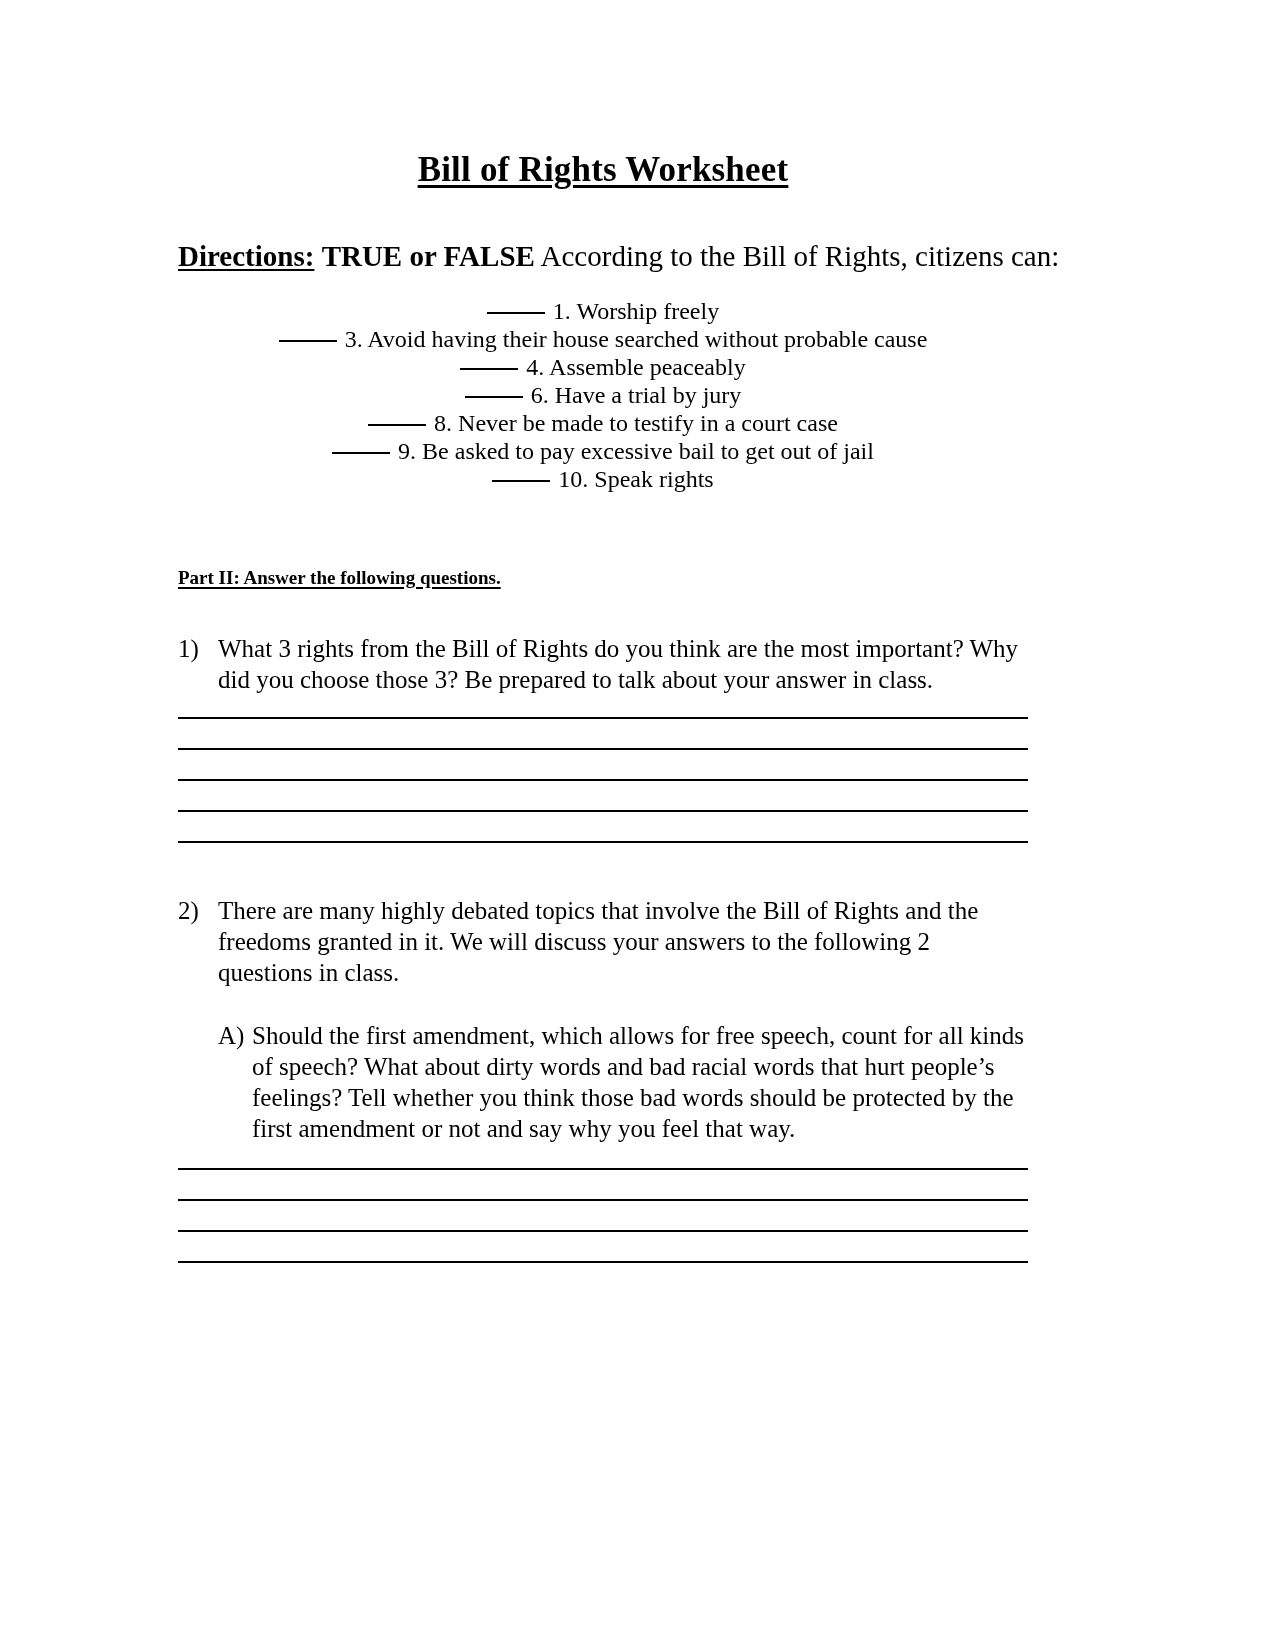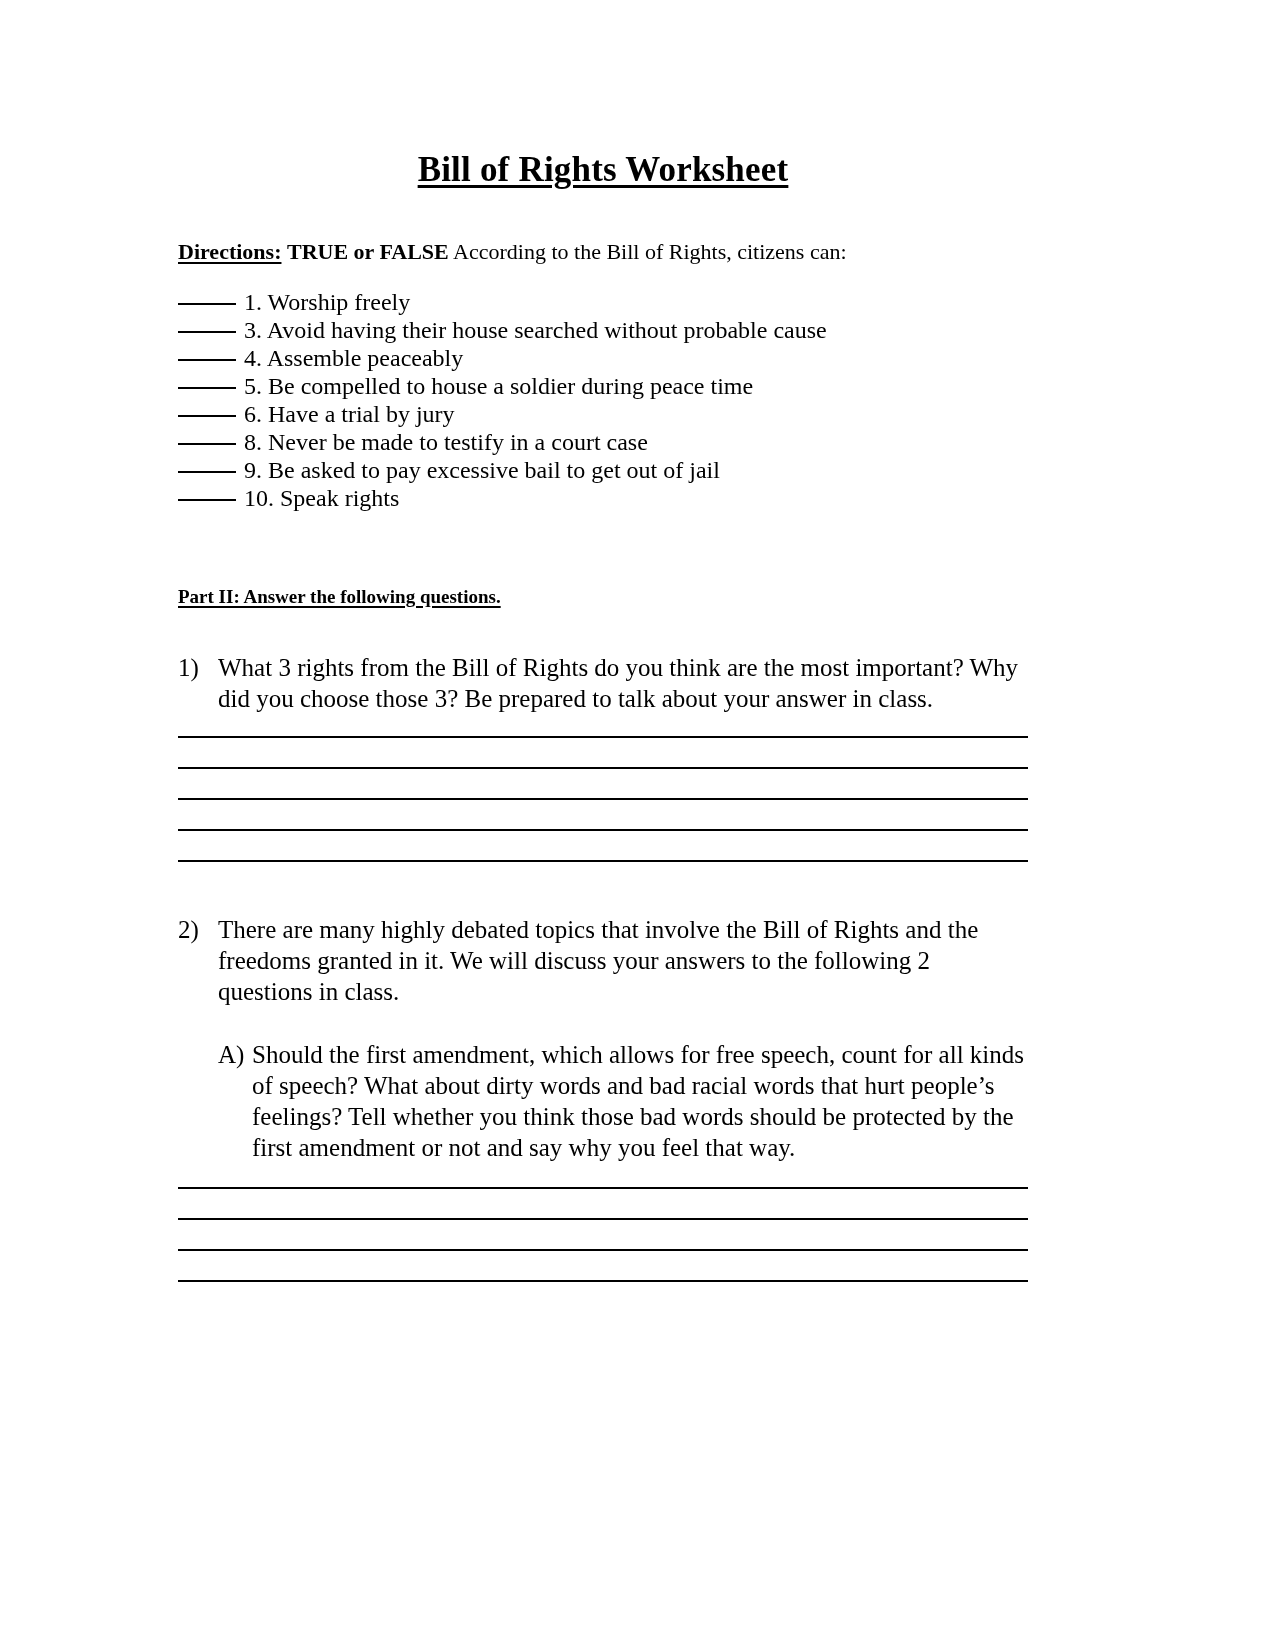--- a/index.html
+++ b/index.html
@@ -40,39 +40,40 @@
   }
   .doc-title .u {
     text-decoration: underline;
     text-underline-offset: 4px;
     text-decoration-thickness: 3px;
   }
 
   
   .directions {
     margin-top: 48px;
-    font-size: 22px;
+    font-size: 29px;
     line-height: 1.25;
     white-space: nowrap;
   }
   .directions .lbl {
     font-weight: bold;
     text-decoration: underline;
     text-underline-offset: 3px;
     text-decoration-thickness: 2px;
   }
   .directions .tf {
     font-weight: bold;
   }
 
   
   .tf-list {
     margin-top: 22px;
     list-style: none;
     padding: 0;
+    text-align: center;
   }
   .tf-list li {
     font-size: 24px;
     line-height: 28px;
     white-space: nowrap;
   }
   .tf-blank {
     display: inline-block;
     width: 58px;
     border-bottom: 2px solid #000;
@@ -160,23 +161,20 @@
       <li>
         <span class="tf-blank"></span><span>1.</span><span> </span><span>Worship freely</span>
       </li>
       <li>
         <span class="tf-blank"></span><span>3.</span><span> </span><span>Avoid having their house searched without probable cause</span>
       </li>
       <li>
         <span class="tf-blank"></span><span>4.</span><span> </span><span>Assemble peaceably</span>
       </li>
       <li>
-        <span class="tf-blank"></span><span>5.</span><span> </span><span>Be compelled to house a soldier during peace time</span>
-      </li>
-      <li>
         <span class="tf-blank"></span><span>6.</span><span> </span><span>Have a trial by jury</span>
       </li>
       <li>
         <span class="tf-blank"></span><span>8.</span><span> </span><span>Never be made to testify in a court case</span>
       </li>
       <li>
         <span class="tf-blank"></span><span>9.</span><span> </span><span>Be asked to pay excessive bail to get out of jail</span>
       </li>
       <li>
         <span class="tf-blank"></span><span>10.</span><span> </span><span>Speak rights</span>

